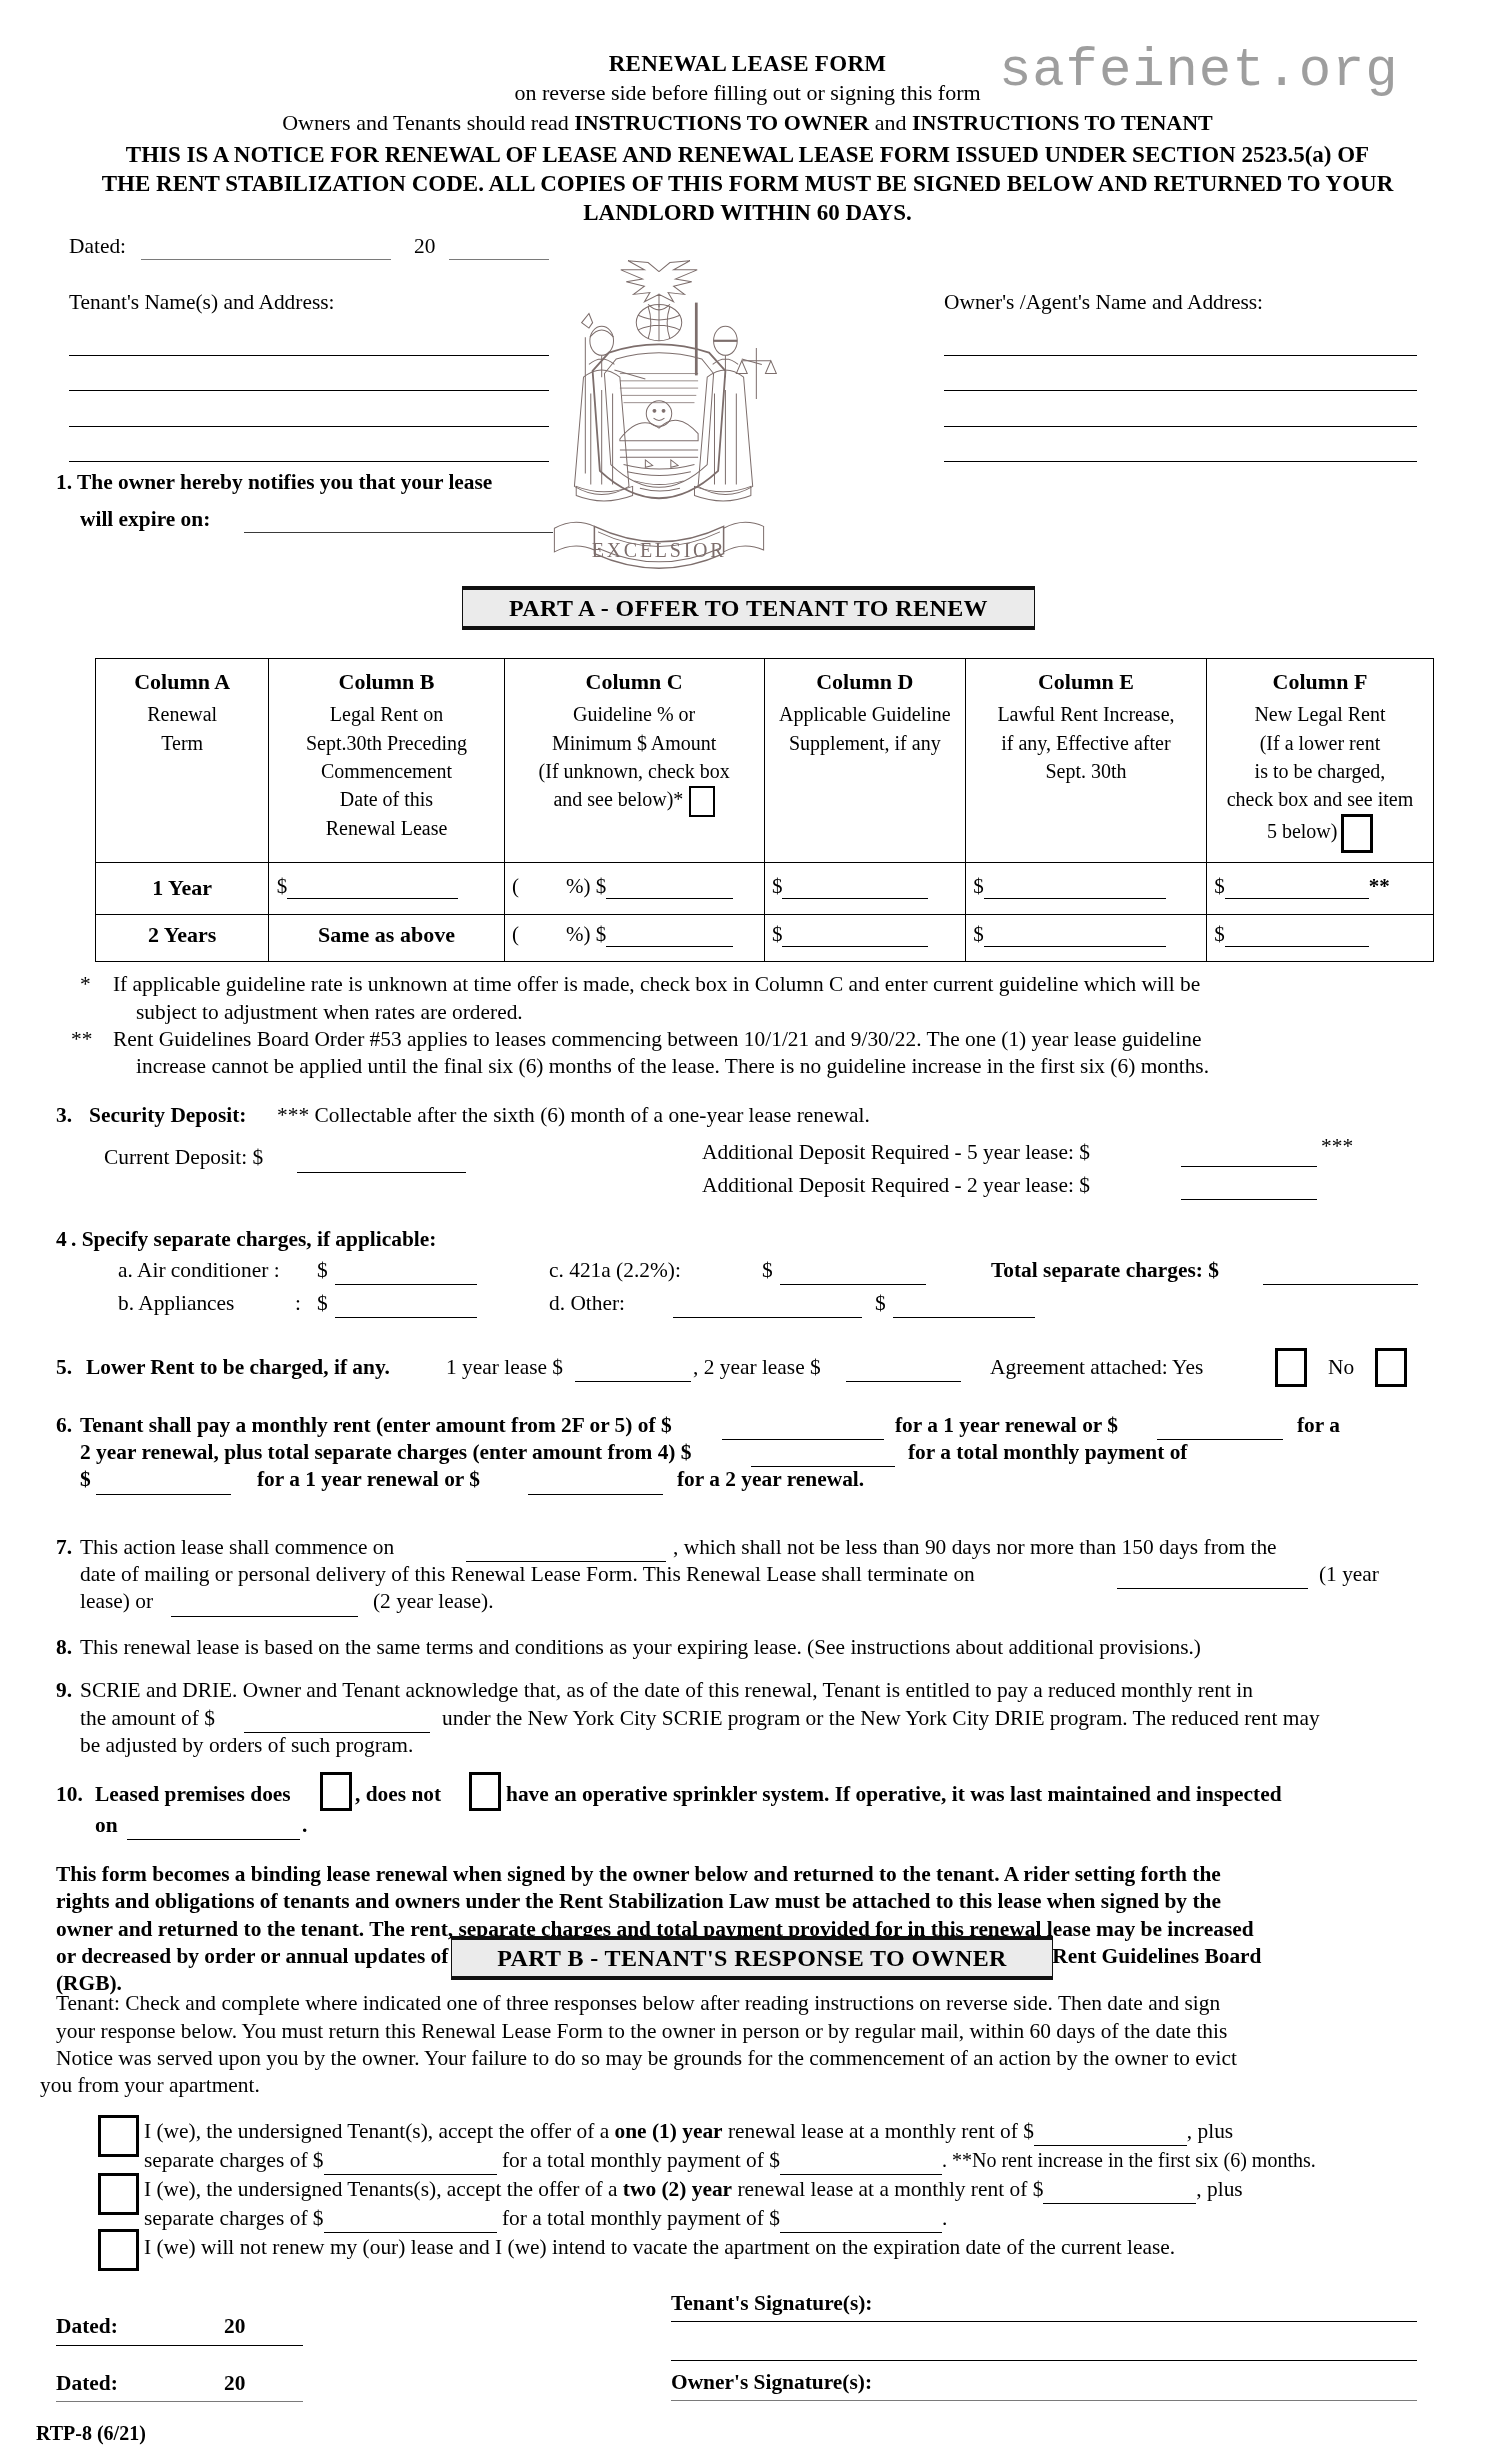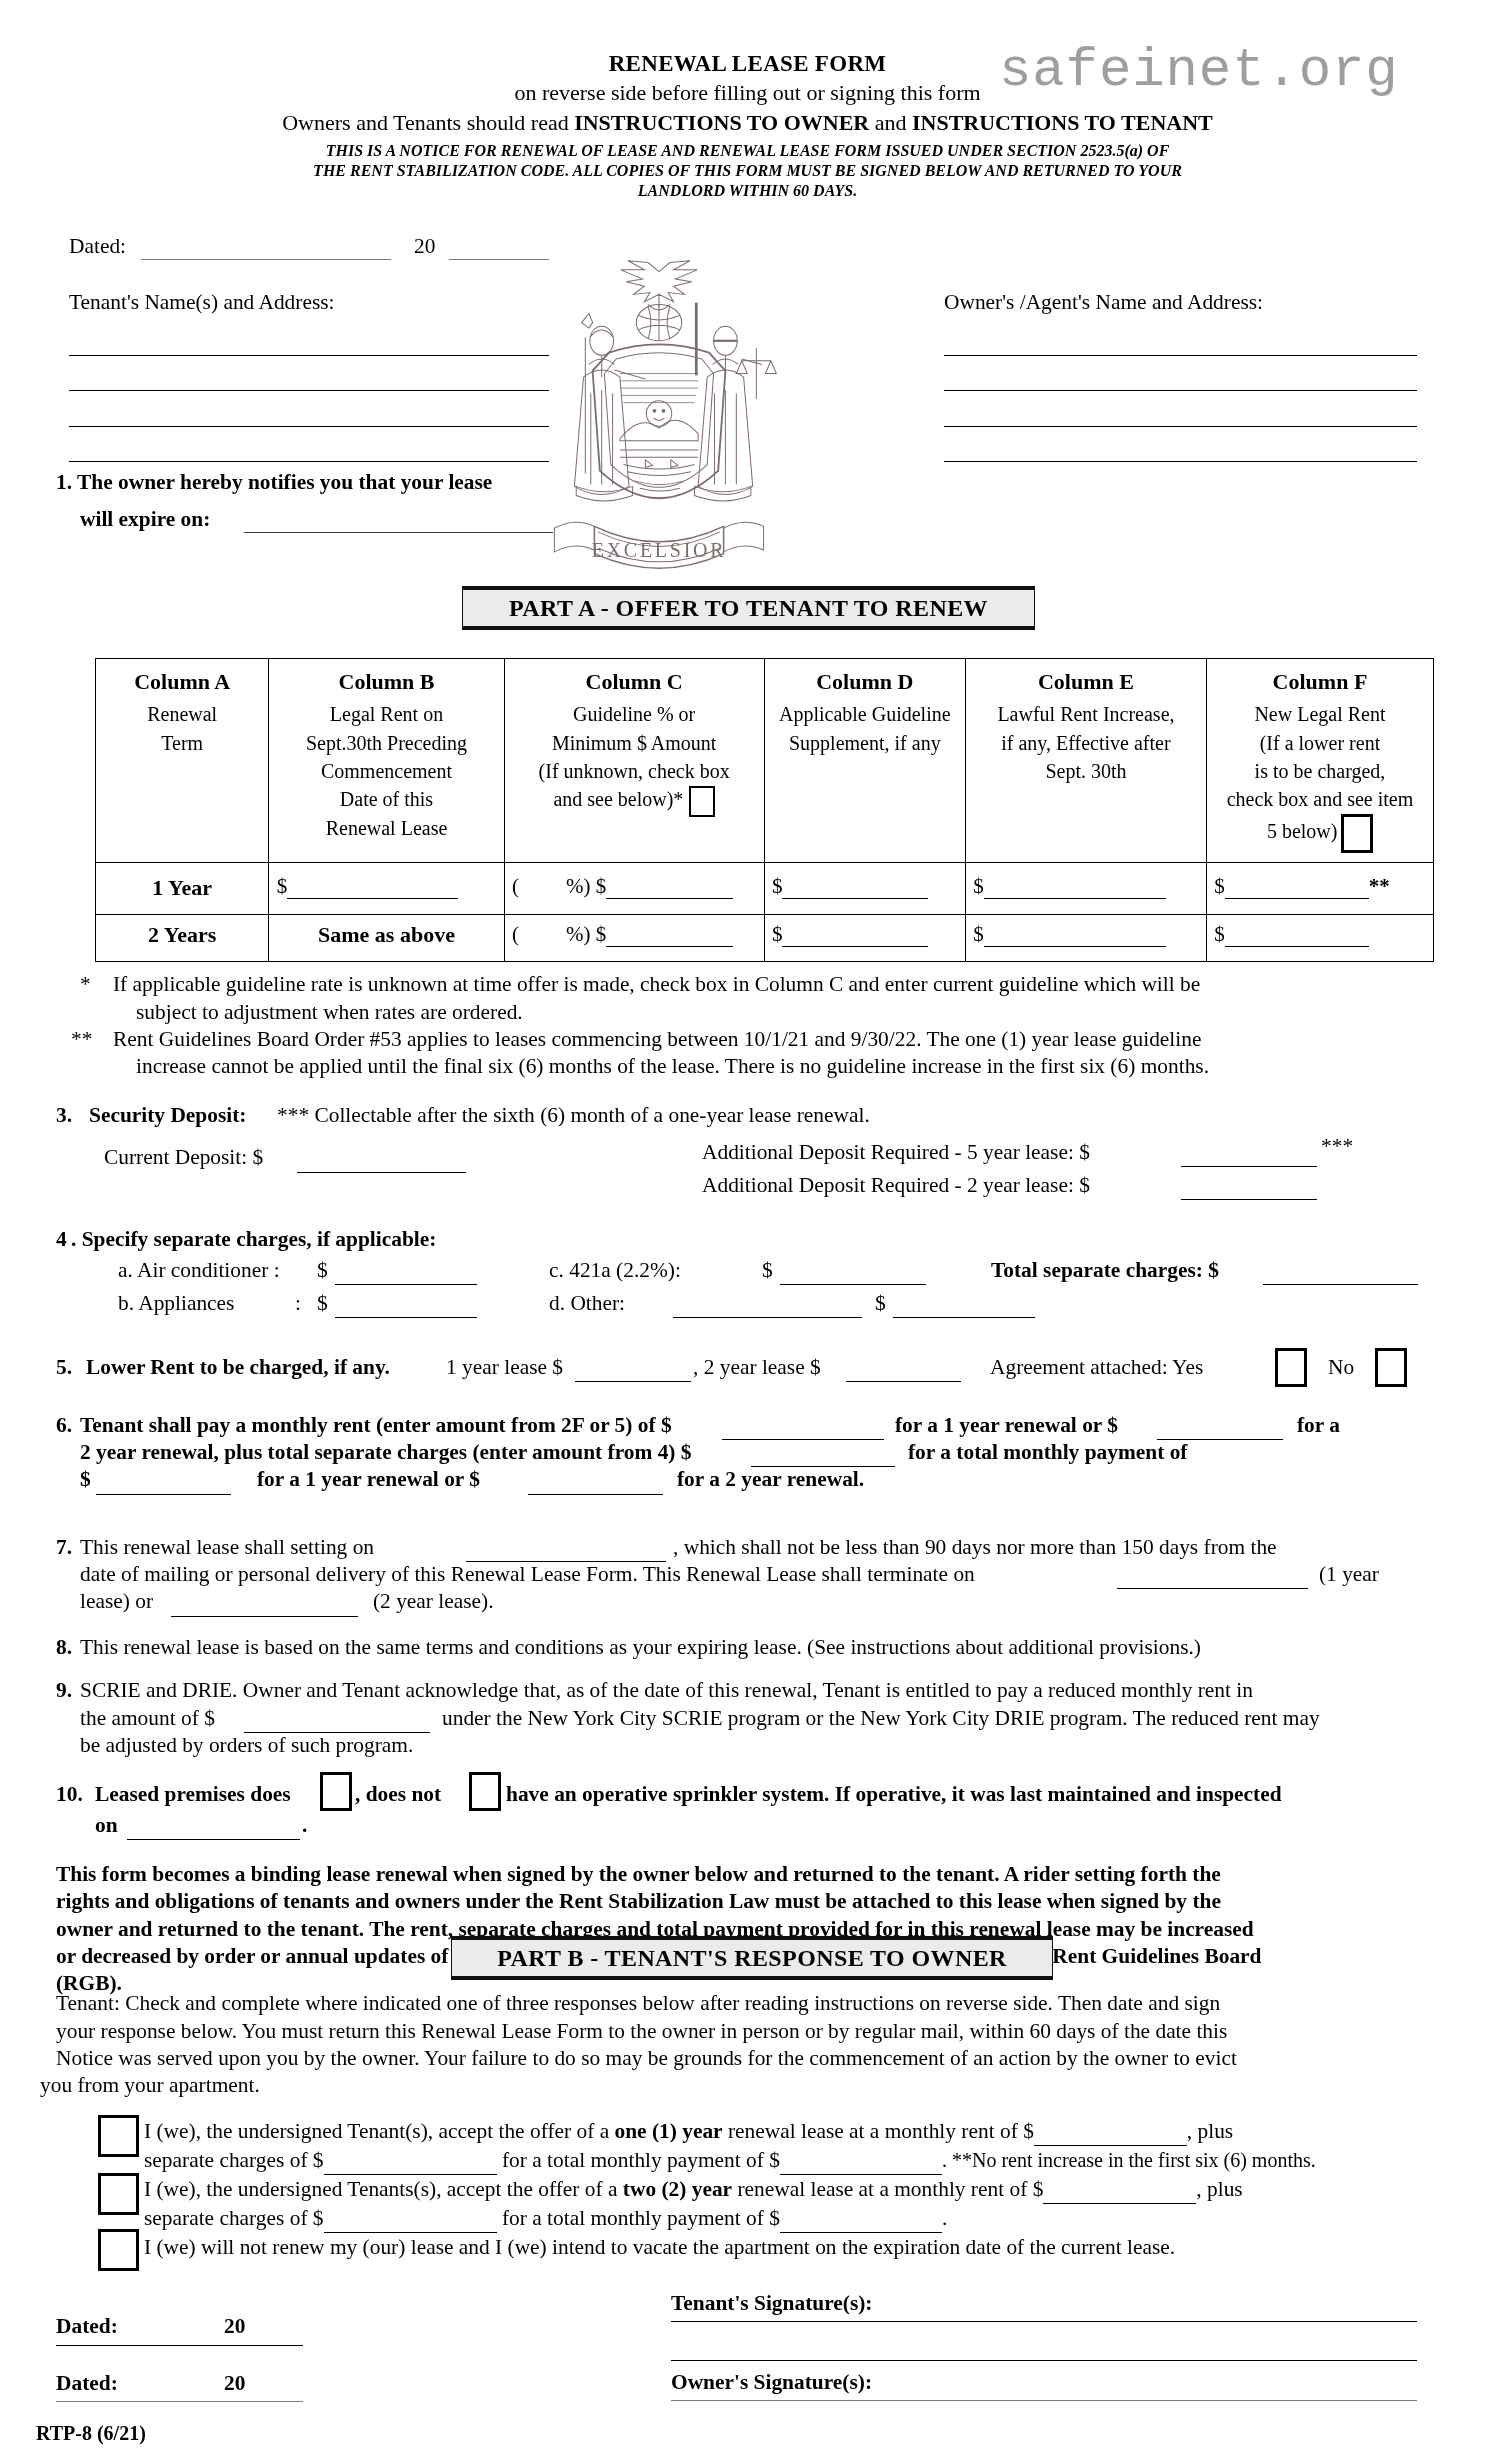--- a/index.html
+++ b/index.html
@@ -32,21 +32,21 @@
     white-space: nowrap;
     z-index: 5;
     opacity: .85;
   }
 
   
   #title-block { left: 0; top: 50px; width: 1495px; }
   #title-block .line { text-align: center; line-height: 1.26; }
   .t-main { font-size: 23px; font-weight: bold; letter-spacing: 0.3px; }
   .t-sub  { font-size: 22px; }
-  .t-not  { font-size: 16px; font-weight: bold; font-style: italic; }
+  .t-not  { font-size: 23px; font-weight: bold; }
 
   
   .rule { border-bottom: 1.8px solid #000; height: 0; }
   .rule-thin { border-bottom: 1.5px solid #3a3a3a; height: 0; }
   .rule-gray { border-bottom: 1.8px solid #7a7a7a; height: 0; }
 
   
   #seal { left: 518px; top: 257px; width: 282px; height: 355px; z-index: 1;}
 
   
@@ -346,21 +346,21 @@
   <div class="abs rule" style="left:751px; top:1466px; width:144px;"></div>
   <div class="abs txt b" style="left:908px; top:1439px;">for a total monthly payment of</div>
 
   <div class="abs txt b" style="left:80px; top:1466px;">$</div>
   <div class="abs rule" style="left:96px; top:1494px; width:135px;"></div>
   <div class="abs txt b" style="left:257px; top:1466px;">for a 1 year renewal  or  $</div>
   <div class="abs rule" style="left:528px; top:1494px; width:135px;"></div>
   <div class="abs txt b" style="left:677px; top:1466px;">for a 2 year renewal.</div>
 
   <div class="abs txt b" style="left:56px; top:1534px;">7.</div>
-  <div class="abs txt" style="left:80px; top:1534px;">This renewal lease shall setting on</div>
+  <div class="abs txt" style="left:80px; top:1534px;">This action lease shall commence on</div>
   <div class="abs rule" style="left:466px; top:1561px; width:200px;"></div>
   <div class="abs txt" style="left:673px; top:1534px;">, which shall not be less than 90 days nor more than 150 days from the</div>
 
   <div class="abs txt" style="left:80px; top:1561px;">date of mailing or personal delivery of this Renewal Lease Form. This Renewal Lease shall terminate on</div>
   <div class="abs rule" style="left:1117px; top:1588px; width:191px;"></div>
   <div class="abs txt" style="left:1319px; top:1561px;">(1 year</div>
 
   <div class="abs txt" style="left:80px; top:1588px;">lease) or</div>
   <div class="abs rule" style="left:171px; top:1616px; width:187px;"></div>
   <div class="abs txt" style="left:373px; top:1588px;">(2 year lease).</div>

